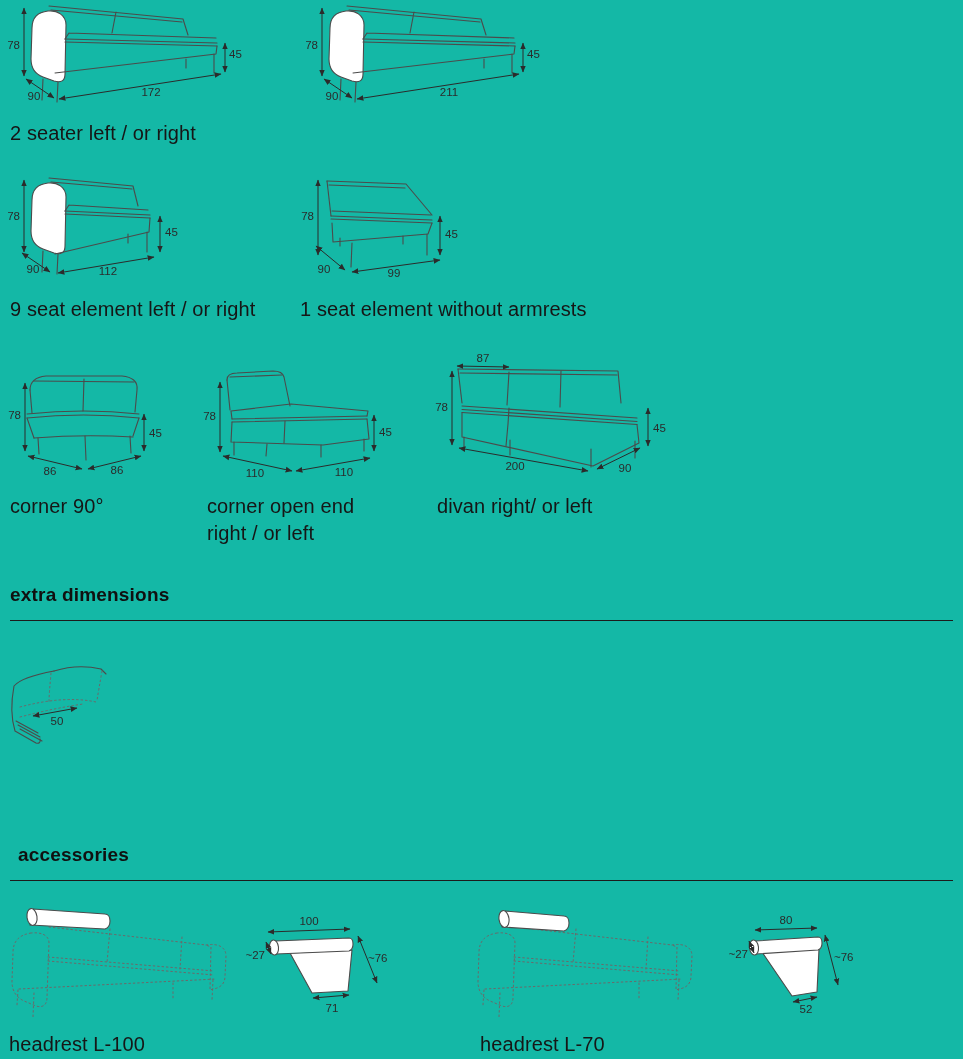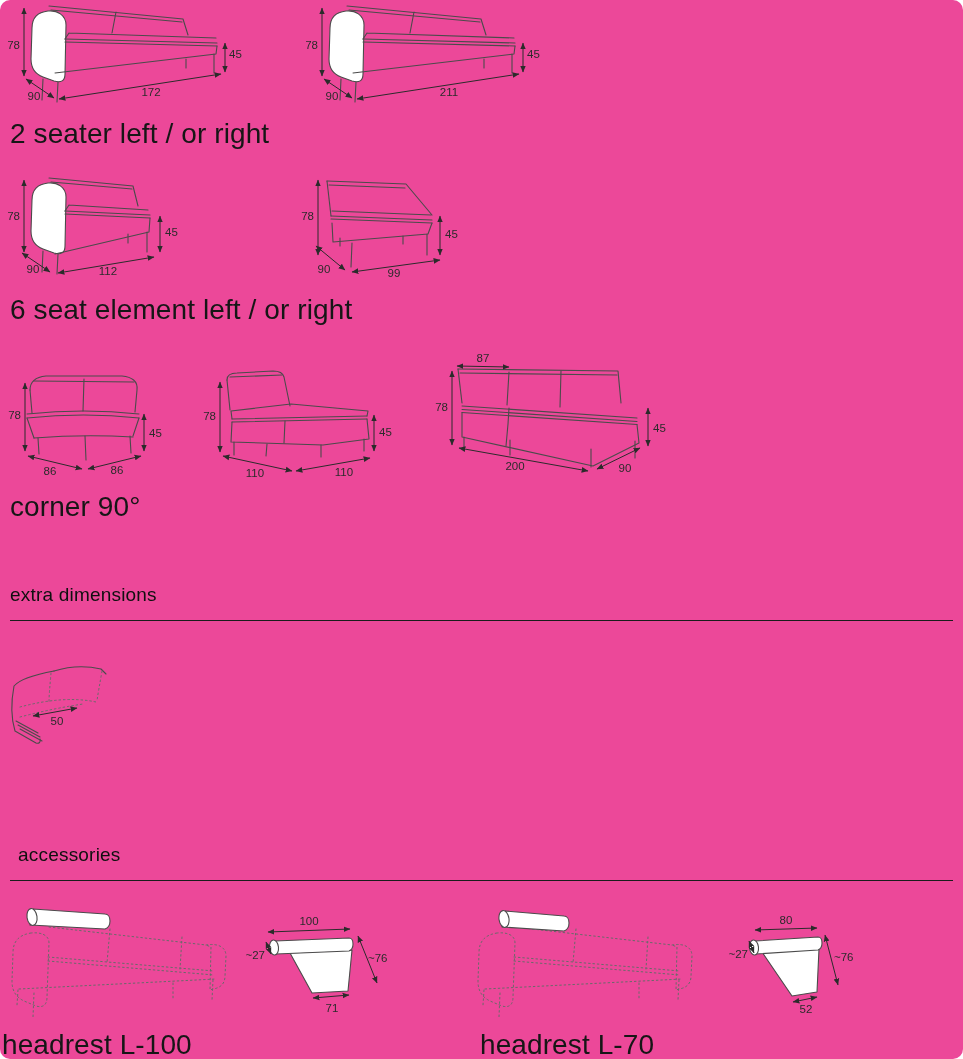--- a/index.html
+++ b/index.html
@@ -1,21 +1,21 @@
 <!DOCTYPE html>
 <html><head>
 <meta charset="utf-8">
 <style>
   * { box-sizing: border-box; }
   html,body { margin:0; padding:0; background:#ffffff; }
   body { font-family:"Liberation Sans", sans-serif; }
-  .page { position:relative; width:963px; height:1059px; background:#ec4899; overflow:hidden;border-radius:10px; }
+  .page { position:relative; width:963px; height:1059px; background:#14b8a6; overflow:hidden; }
   .fig { position:absolute; display:block; }
-  .cap { position:absolute; font-size:28px; line-height:27px; color:#161616; letter-spacing:.1px; white-space:nowrap; }
-  .h2  { position:absolute; font-size:19px; font-weight:normal; color:#101010; letter-spacing:.2px; }
+  .cap { position:absolute; font-size:20px; line-height:27px; color:#161616; letter-spacing:.1px; white-space:nowrap; }
+  .h2  { position:absolute; font-size:19px; font-weight:bold; color:#101010; letter-spacing:.2px; }
   .rule { position:absolute; height:0; border-top:1.6px solid #1c1c1c; }
   .ln  { fill:none; stroke:#4b4b4b; stroke-width:1.1; stroke-linecap:round; stroke-linejoin:round; }
   .lnf { fill:#ffffff; stroke:#4b4b4b; stroke-width:1.1; stroke-linecap:round; stroke-linejoin:round; }
   .dash { fill:none; stroke:#6a6a6a; stroke-width:1; stroke-dasharray:1.6 2.8; stroke-linecap:round; stroke-linejoin:round; }
   .dim { fill:none; stroke:#2b2b2b; stroke-width:1; }
   .dt  { font-family:"Liberation Sans", sans-serif; font-size:11.5px; fill:#2b2b2b; }
 </style>
 </head>
 <body>
 
@@ -90,21 +90,21 @@
       <line class="dim" x1="16" y1="8" x2="16" y2="80" marker-start="url(#ah)" marker-end="url(#ah)"></line>
       <text class="dt" x="12" y="48" text-anchor="end">78</text>
       <line class="dim" x1="14" y1="81" x2="42" y2="100" marker-start="url(#ah)" marker-end="url(#ah)"></line>
       <text class="dt" x="25" y="101" text-anchor="middle">90</text>
       <line class="dim" x1="50" y1="101" x2="146" y2="85" marker-start="url(#ah)" marker-end="url(#ah)"></line>
       <text class="dt" x="100" y="103" text-anchor="middle">112</text>
       <line class="dim" x1="152" y1="44" x2="152" y2="80" marker-start="url(#ah)" marker-end="url(#ah)"></line>
       <text class="dt" x="157" y="64">45</text>
     </g>
   </svg>
-  <div class="cap" style="left:10px;top:296px">6 seat element left / or right</div>
+  <div class="cap" style="left:10px;top:296px">9 seat element left / or right</div>
 
   <svg class="fig" style="left:298px;top:172px" width="175" height="122" viewBox="0 0 175 122">
     <g>
       <path class="ln" d="M29,9 L108,12 L134,43"></path>
       <path class="ln" d="M29,9 L33,44"></path>
       <path class="ln" d="M31,13 L107,16"></path>
       <path class="ln" d="M34,39 L133,43"></path>
       <path class="ln" d="M33,44 L134,48 M33,47 L134,51"></path>
       <path class="ln" d="M34,51 L35,70 L130,62 L134,51"></path>
       <path class="ln" d="M54,71 L53,95 M42,66 L42,74 M105,64 L105,72 M129,62 L129,83"></path>
@@ -113,20 +113,21 @@
       <line class="dim" x1="20" y1="8" x2="20" y2="83" marker-start="url(#ah)" marker-end="url(#ah)"></line>
       <text class="dt" x="16" y="48" text-anchor="end">78</text>
       <line class="dim" x1="18" y1="74" x2="47" y2="98" marker-start="url(#ah)" marker-end="url(#ah)"></line>
       <text class="dt" x="26" y="101" text-anchor="middle">90</text>
       <line class="dim" x1="54" y1="100" x2="142" y2="88" marker-start="url(#ah)" marker-end="url(#ah)"></line>
       <text class="dt" x="96" y="105" text-anchor="middle">99</text>
       <line class="dim" x1="142" y1="44" x2="142" y2="83" marker-start="url(#ah)" marker-end="url(#ah)"></line>
       <text class="dt" x="147" y="66">45</text>
     </g>
   </svg>
+  <div class="cap" style="left:300px;top:296px">1 seat element without armrests</div>
 
   <svg class="fig" style="left:8px;top:350px" width="165" height="138" viewBox="0 0 165 138">
     <g>
       <path class="ln" d="M22,40 C22,31 28,27 38,26 L114,26 C124,27 130,31 129,40 L127,62"></path>
       <path class="ln" d="M22,40 L24,63"></path>
       <path class="ln" d="M26,31 L126,32"></path>
       <path class="ln" d="M76,29 L75,61"></path>
       <path class="ln" d="M19,64 Q76,58 131,64 M19,68 Q76,62 131,68"></path>
       <path class="ln" d="M19,68 L26,88 M131,68 L125,86"></path>
       <path class="ln" d="M26,88 Q76,84 125,87"></path>
@@ -160,20 +161,24 @@
       <line class="dim" x1="17" y1="32" x2="17" y2="102" marker-start="url(#ah)" marker-end="url(#ah)"></line>
       <text class="dt" x="13" y="70" text-anchor="end">78</text>
       <line class="dim" x1="171" y1="65" x2="171" y2="101" marker-start="url(#ah)" marker-end="url(#ah)"></line>
       <text class="dt" x="176" y="86">45</text>
       <line class="dim" x1="20" y1="106" x2="89" y2="121" marker-start="url(#ah)" marker-end="url(#ah)"></line>
       <text class="dt" x="52" y="127" text-anchor="middle">110</text>
       <line class="dim" x1="93" y1="121" x2="167" y2="108" marker-start="url(#ah)" marker-end="url(#ah)"></line>
       <text class="dt" x="141" y="126" text-anchor="middle">110</text>
     </g>
   </svg>
+  <div class="cap" style="left:207px;top:493px">
+    <span style="display:block">corner open end</span>
+    <span style="display:block">right / or left</span>
+  </div>
 
   <svg class="fig" style="left:435px;top:345px" width="245" height="145" viewBox="0 0 245 145">
     <g>
       <path class="ln" d="M23,24 L183,26 L186,58"></path>
       <path class="ln" d="M23,24 L27,58"></path>
       <path class="ln" d="M25,28 L182,30"></path>
       <path class="ln" d="M74,27 L72,60 M126,26 L125,62"></path>
       <path class="ln" d="M27,61 L202,73"></path>
       <path class="ln" d="M27,64.5 L202,76.5 M27,67.5 L202,79.5"></path>
       <path class="ln" d="M27,67.5 L27,92 L158,121 L204,98 L202,79.5"></path>
@@ -186,20 +191,21 @@
       <line class="dim" x1="17" y1="26" x2="17" y2="100" marker-start="url(#ah)" marker-end="url(#ah)"></line>
       <text class="dt" x="13" y="66" text-anchor="end">78</text>
       <line class="dim" x1="24" y1="103" x2="153" y2="126" marker-start="url(#ah)" marker-end="url(#ah)"></line>
       <text class="dt" x="80" y="125" text-anchor="middle">200</text>
       <line class="dim" x1="162" y1="124" x2="205" y2="103" marker-start="url(#ah)" marker-end="url(#ah)"></line>
       <text class="dt" x="190" y="127" text-anchor="middle">90</text>
       <line class="dim" x1="213" y1="63" x2="213" y2="101" marker-start="url(#ah)" marker-end="url(#ah)"></line>
       <text class="dt" x="218" y="87">45</text>
     </g>
   </svg>
+  <div class="cap" style="left:437px;top:493px">divan right/ or left</div>
 
   <div class="h2" style="left:10px;top:584px">extra dimensions</div>
   <div class="rule" style="left:10px;top:620px;width:943px"></div>
 
   <svg class="fig" style="left:8px;top:645px" width="140" height="120" viewBox="0 0 140 120">
     <g>
       <path class="ln" d="M46,26 C30,29 12,34 6,41 C3,57 3,73 7,86 L28,98 C31,99 33,97 32,94"></path>
       <path class="ln" d="M46,26 C62,21 80,21 93,24 L98,29"></path>
       <path class="dash" d="M94,26 C92,38 90,48 89,56"></path>
       <path class="dash" d="M43,28 C42,40 41,50 41,58"></path>
@@ -277,16 +283,16 @@
       <text class="dt" x="64" y="29" text-anchor="middle">80</text>
       <line class="dim" x1="27" y1="46" x2="32" y2="58" marker-start="url(#ah)" marker-end="url(#ah)"></line>
       <text class="dt" x="26" y="63" text-anchor="end">~27</text>
       <line class="dim" x1="103" y1="40" x2="116" y2="90" marker-start="url(#ah)" marker-end="url(#ah)"></line>
       <text class="dt" x="112" y="66">~76</text>
       <line class="dim" x1="71" y1="107" x2="95" y2="102" marker-start="url(#ah)" marker-end="url(#ah)"></line>
       <text class="dt" x="84" y="118" text-anchor="middle">52</text>
     </g>
   </svg>
 
-  <div class="cap" style="left:2px;top:1031px">headrest L-100</div>
+  <div class="cap" style="left:9px;top:1031px">headrest L-100</div>
   <div class="cap" style="left:480px;top:1031px">headrest L-70</div>
 
 </div>
 
 </body></html>

